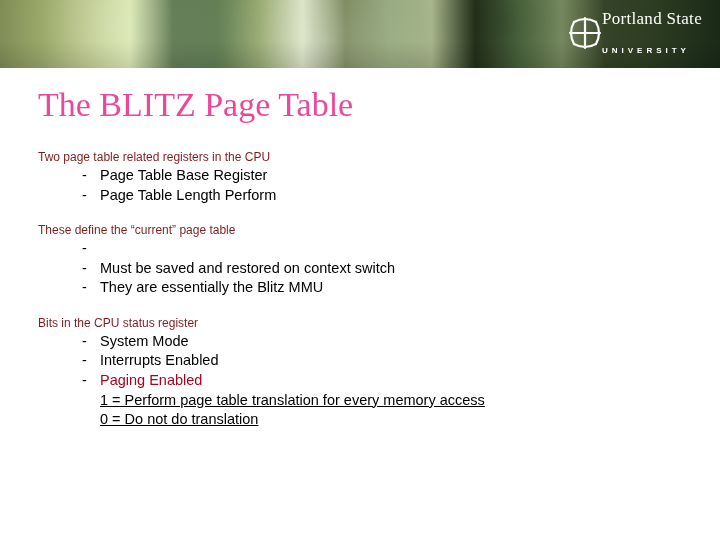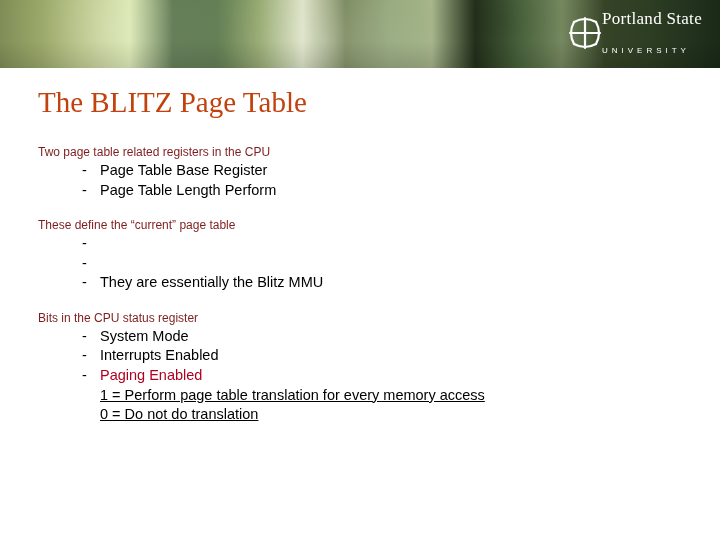--- a/index.html
+++ b/index.html
@@ -47,29 +47,30 @@
   }
   .logo-line1 {
     font-family: Georgia, 'Times New Roman', serif;
     font-size: 17px;
     letter-spacing: 0.3px;
   }
   .logo-line2 {
     font-size: 8px;
     letter-spacing: 4px;
     margin-top: 20px;
+    font-weight: bold;
   }
   .content {
     padding: 18px 38px 0 38px;
   }
   .title {
     font-family: Georgia, 'Times New Roman', serif;
-    font-size: 29px;
+    font-size: 34px;
     font-weight: normal;
-    color: #c2410c;
+    color: #ec4899;
     margin-bottom: 26px;
   }
   .section-head {
     font-size: 12px;
     color: #7f1d1d;
     margin-bottom: 2px;
   }
   .bullets {
     margin: 0 0 18px 44px;
     font-size: 14.5px;
@@ -132,20 +133,21 @@
   </div>
 
   <div>
     <div class="section-head">These define the “current” page table</div>
     <div class="bullets">
       <div class="row">
           <span class="dash">-</span>
         </div>
       <div class="row">
           <span class="dash">-</span>
+          <span>Must be saved and restored on context switch</span>
         </div>
       <div class="row">
           <span class="dash">-</span>
           <span>They are essentially the Blitz MMU</span>
         </div>
     </div>
   </div>
 
   <div>
     <div class="section-head">Bits in the CPU status register</div>

